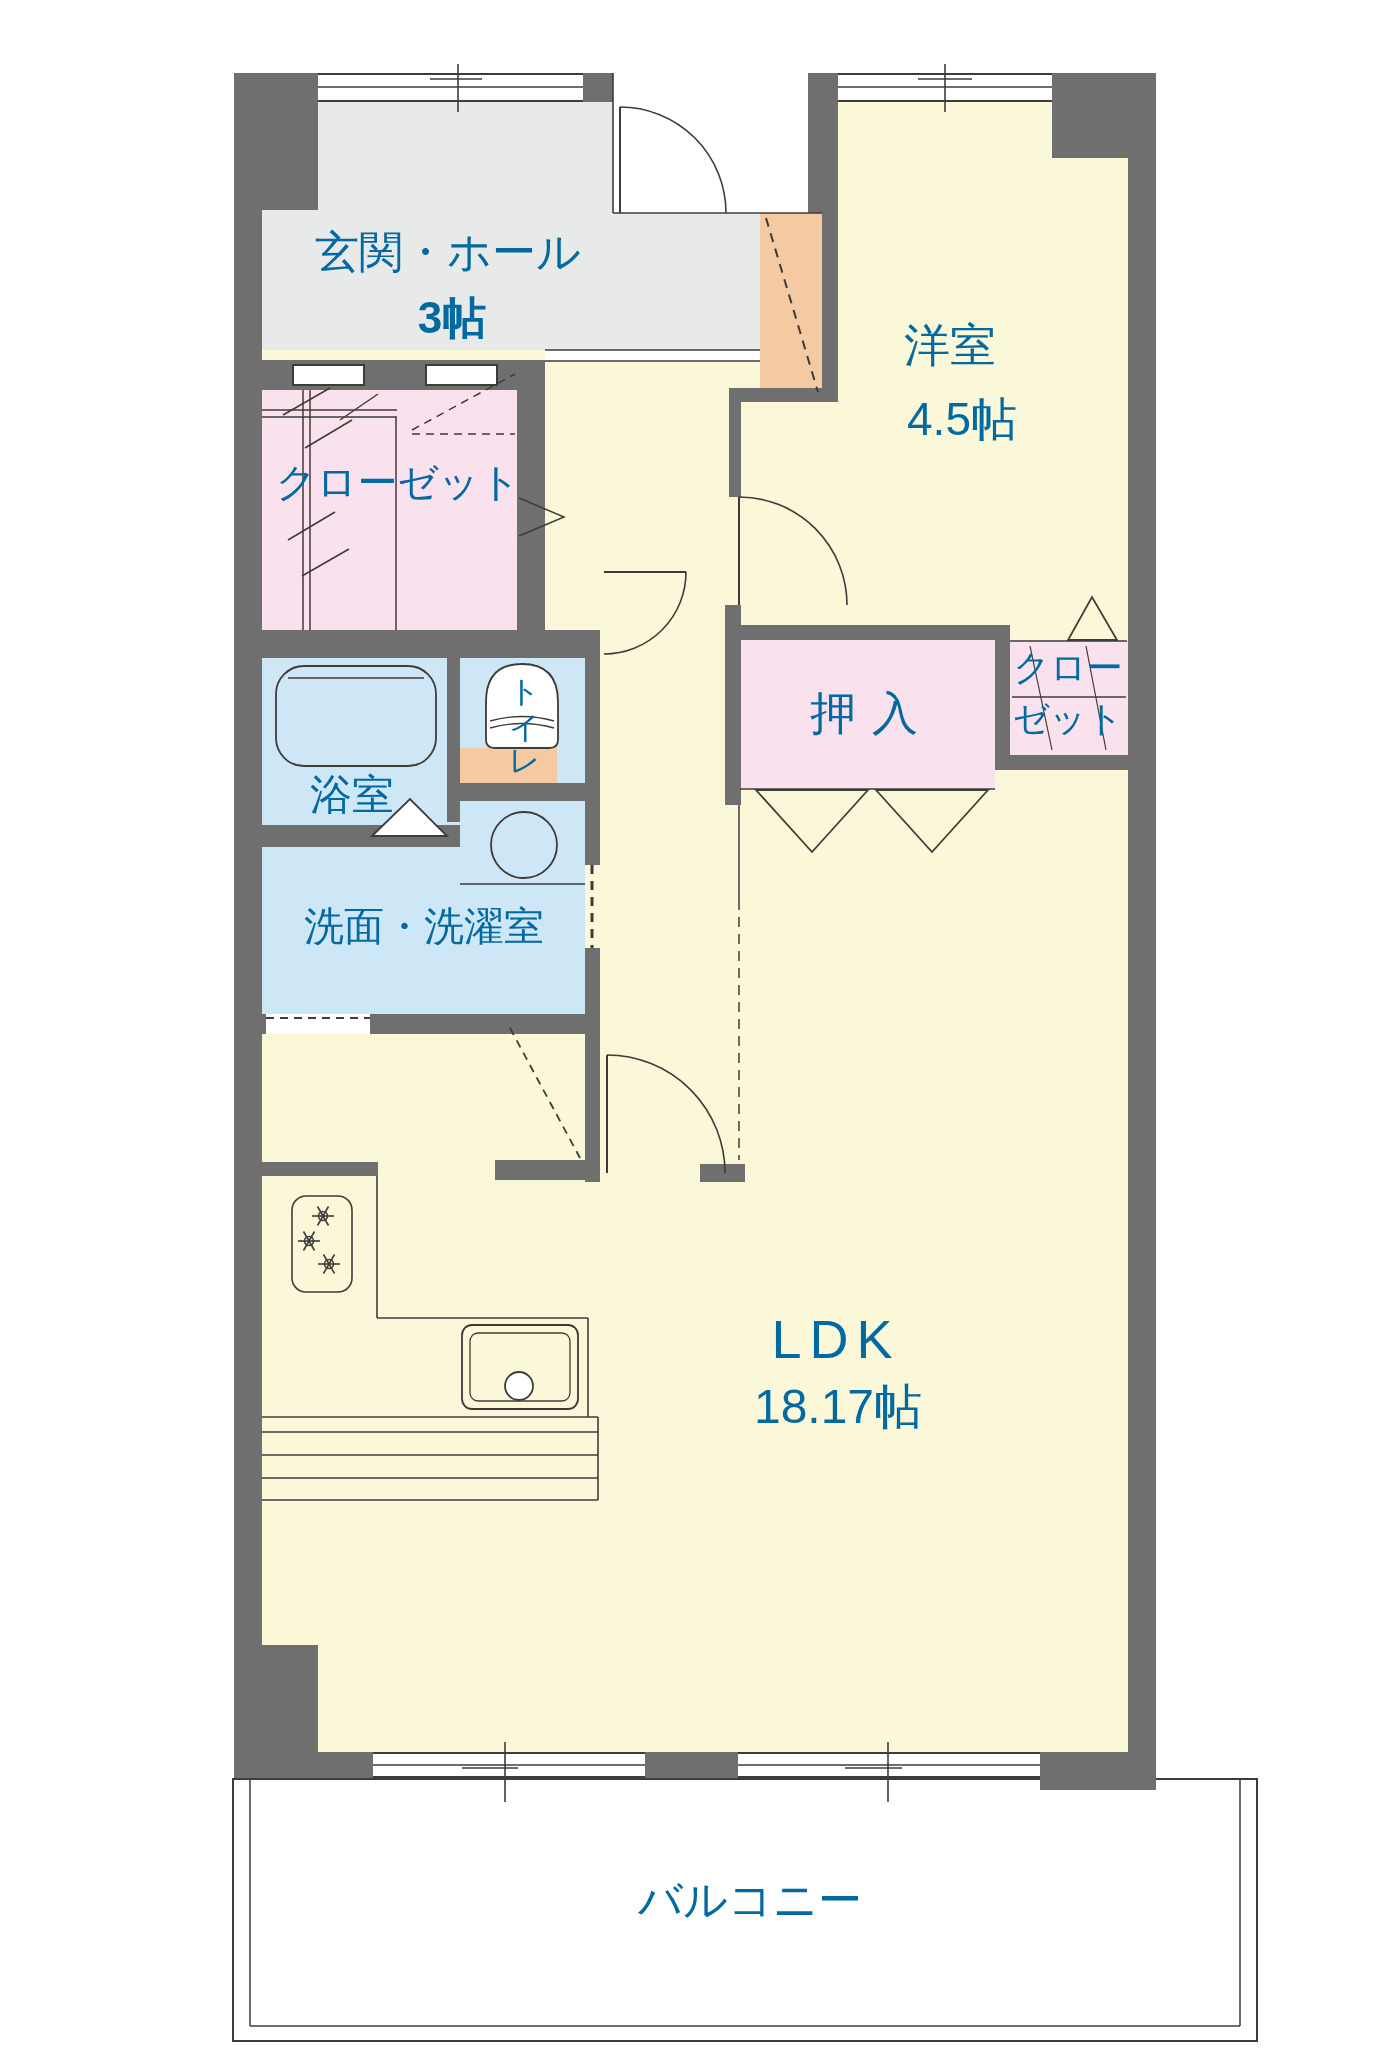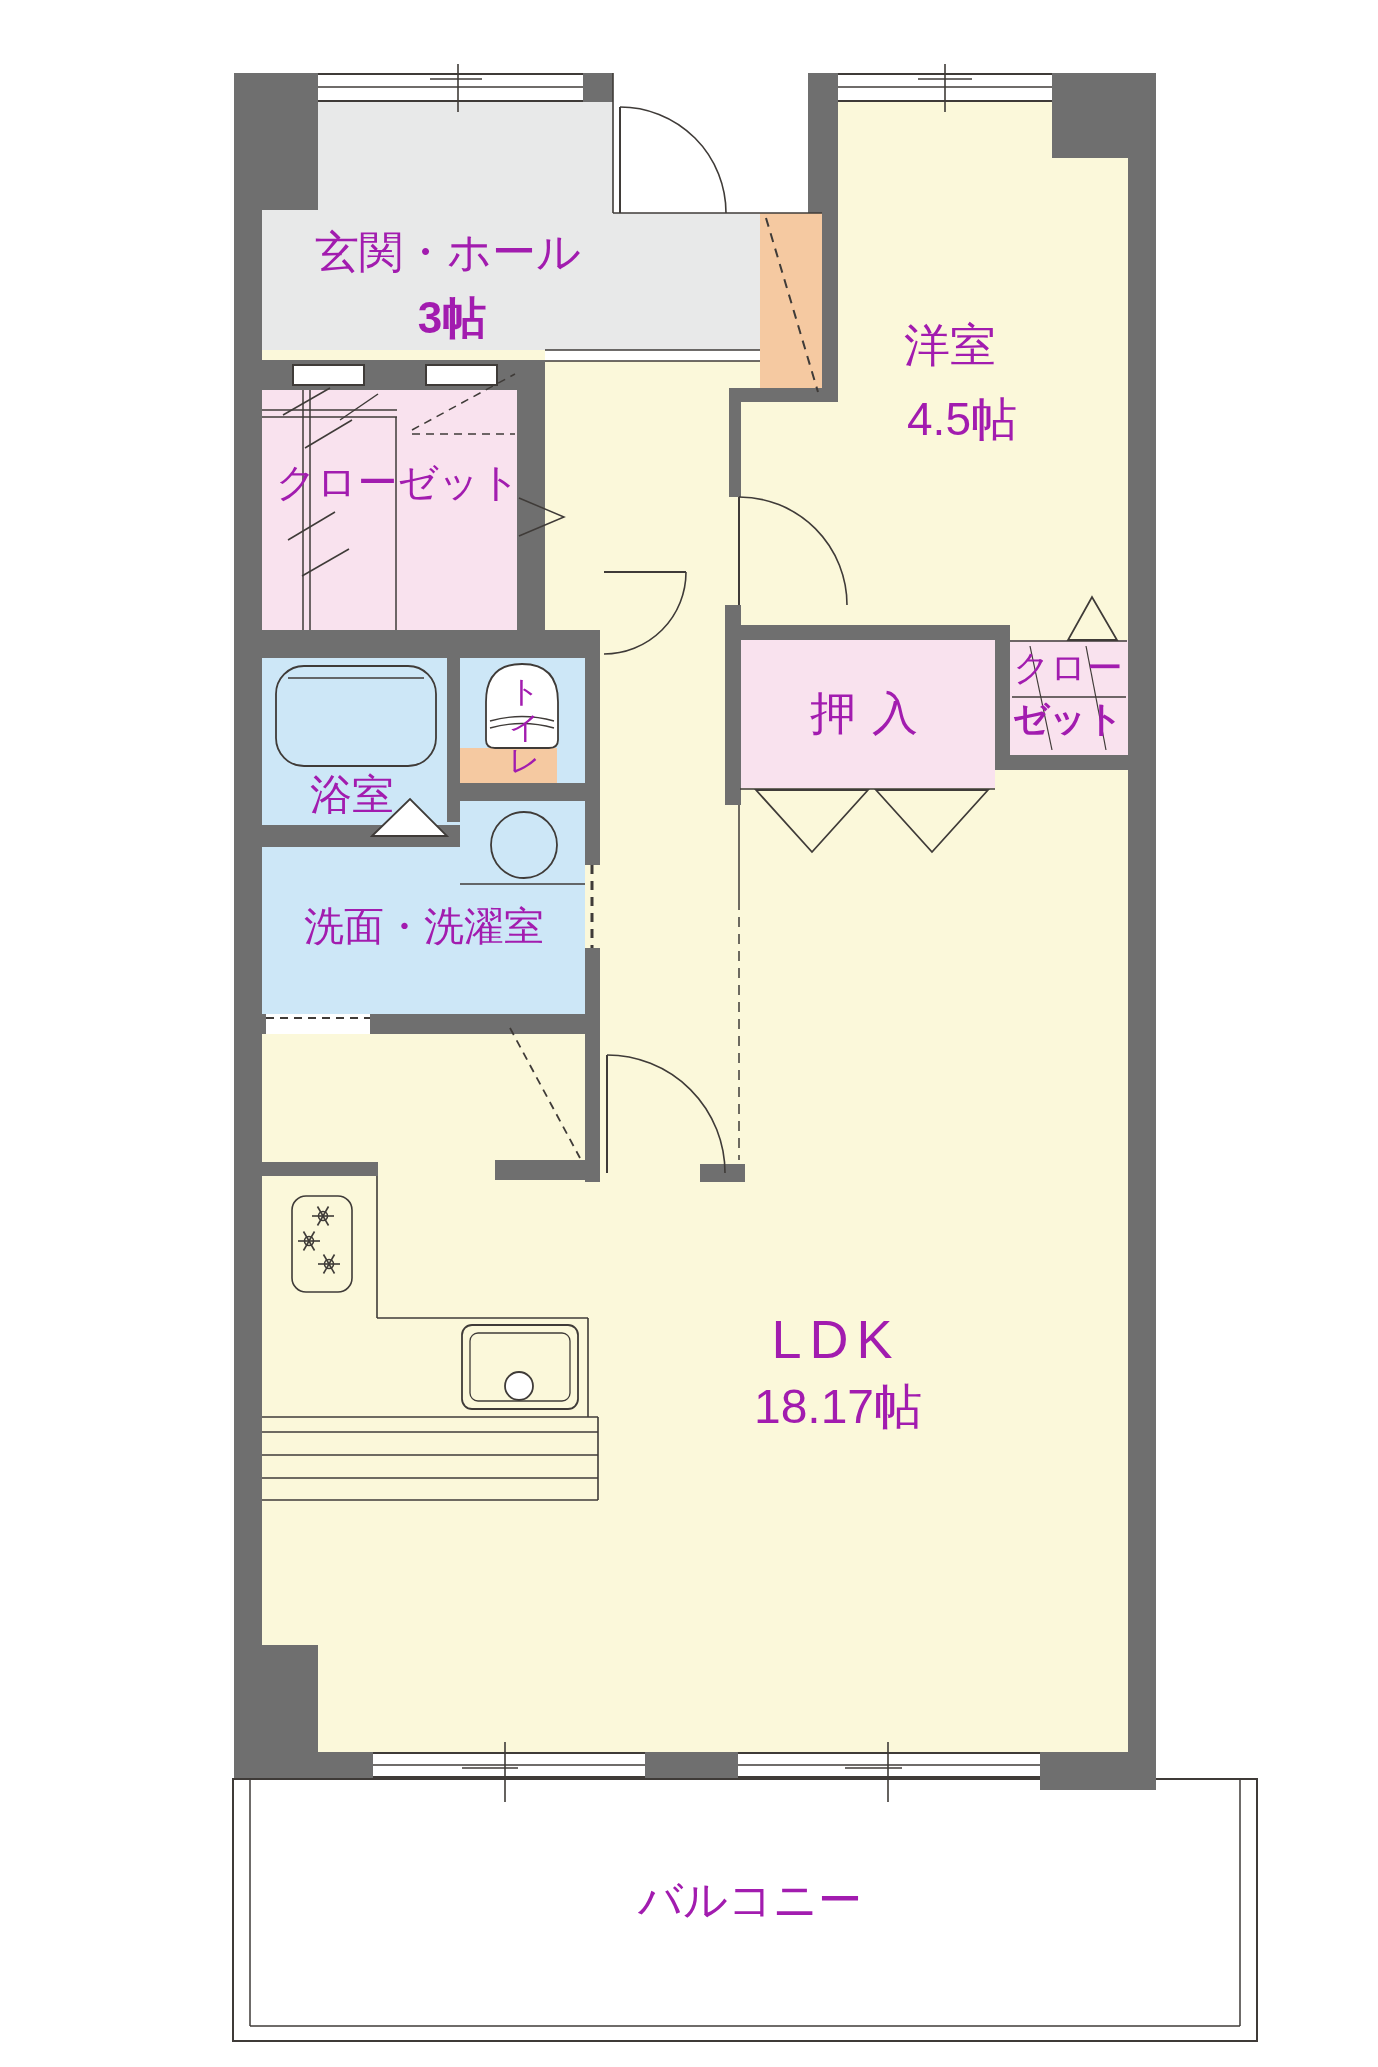--- a/index.html
+++ b/index.html
@@ -4,21 +4,21 @@
 <style>
   html,body{margin:0;padding:0;background:#fff;}
   #plan{position:relative;width:1378px;height:2067px;background:#fff;overflow:hidden;
         font-family:"Liberation Sans","DejaVu Sans",sans-serif;color:#2b2724;}
   .fill{position:absolute;}
   .wall{position:absolute;background:var(--wall,#6f6f6f);}
   .panel{position:absolute;background:#fff;border:2px solid #3f3b38;box-sizing:border-box;}
   .window{position:absolute;background:#fff;border-top:2px solid #3f3b38;border-bottom:2px solid #3f3b38;box-sizing:border-box;}
   svg.overlay{position:absolute;left:0;top:0;}
   .label{position:absolute;transform:translate(-50%,-50%);white-space:nowrap;
-         color:#a21caf;line-height:1.1;text-align:center;}
+         color:#0369a1;line-height:1.1;text-align:center;}
   .v-label{writing-mode:vertical-rl;text-orientation:upright;}
   .balcony-outer{position:absolute;border:2.5px solid #3f3b38;box-sizing:border-box;background:#fff;}
 </style>
 </head>
 <body>
 
 <div id="plan" style="--wall: #6f6f6f; --floor_yellow: #fbf8da; --hall_gray: #e8e9e9; --room_pink: #f9e2ee; --room_blue: #cde7f7; --cabinet_orange: #f5c9a1; --line: #3f3b38;">
 
   <div class="fill" style="left:262px;top:102px;width:866px;height:1650px;background:var(--floor_yellow);"></div>
   <div class="fill" style="left:262px;top:102px;width:498px;height:248px;background:var(--hall_gray);"></div>
@@ -233,21 +233,21 @@
   <div class="label" style="left:452px;top:318px;font-size:44px;font-weight:bold;">3帖</div>
 
   <div class="label" style="left:950px;top:345px;font-size:46px;">洋室</div>
   <div class="label" style="left:962px;top:419px;font-size:46px;">4.5帖</div>
 
   <div class="label" style="left:398px;top:482px;font-size:40px;">クローゼット</div>
 
   <div class="label" style="left:872px;top:713px;font-size:46px;letter-spacing:16px;">押入</div>
 
   <div class="label" style="left:1068px;top:668px;font-size:36px;">クロー</div>
-  <div class="label" style="left:1068px;top:719px;font-size:36px;font-weight:bold;">ゼット</div>
+  <div class="label" style="left:1068px;top:719px;font-size:36px;">ゼット</div>
 
   <div class="label" style="left:352px;top:795px;font-size:42px;">浴室</div>
 
   <div class="label v-label" style="left:524px;top:710px;font-size:31px;">トイレ</div>
 
   <div class="label" style="left:424px;top:926px;font-size:40px;">洗面・洗濯室</div>
 
   <div class="label" style="left:836px;top:1340px;font-size:54px;letter-spacing:8px;text-align:center;">LDK</div>
   <div class="label" style="left:838px;top:1407px;font-size:48px;">18.17帖</div>
 

